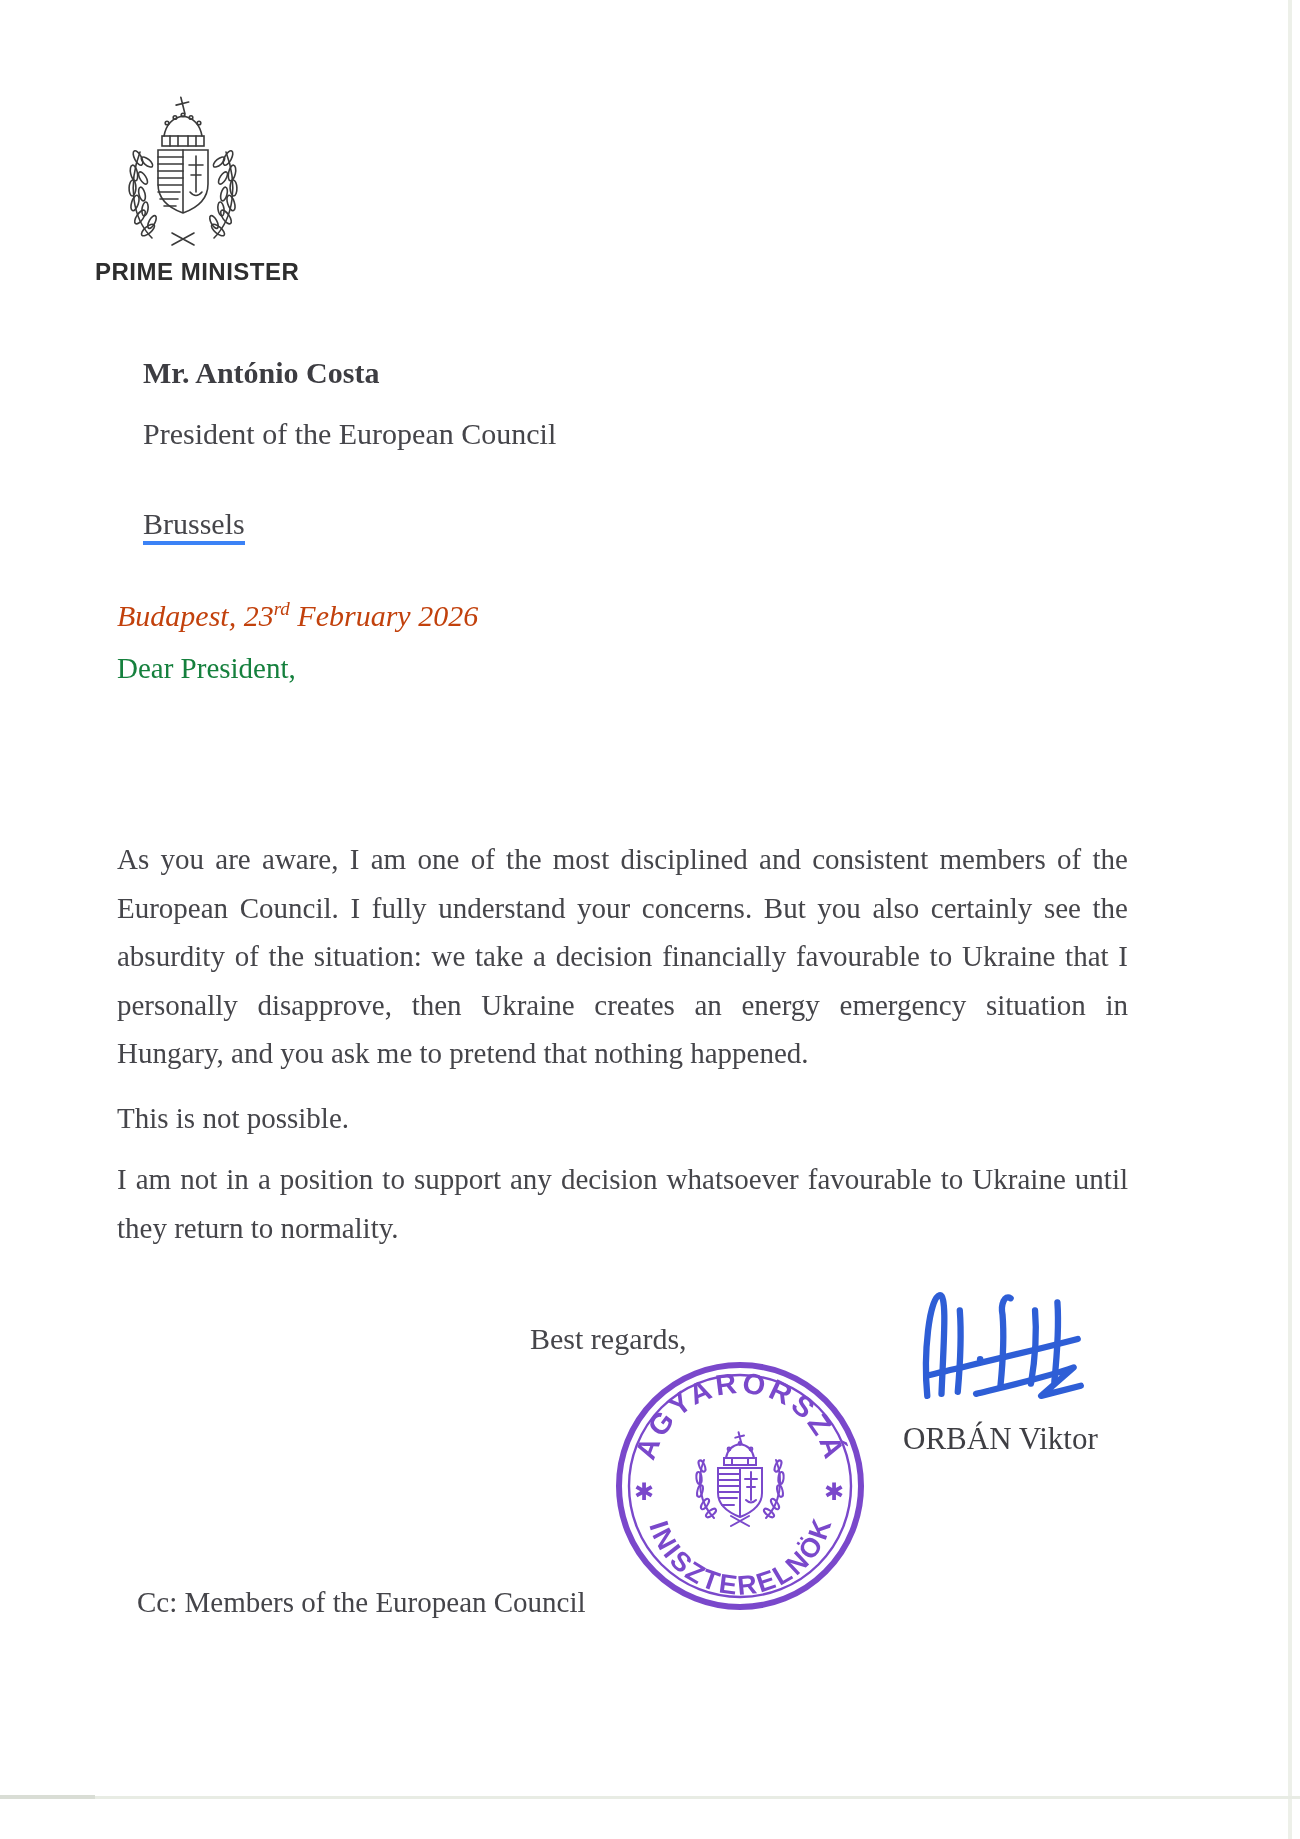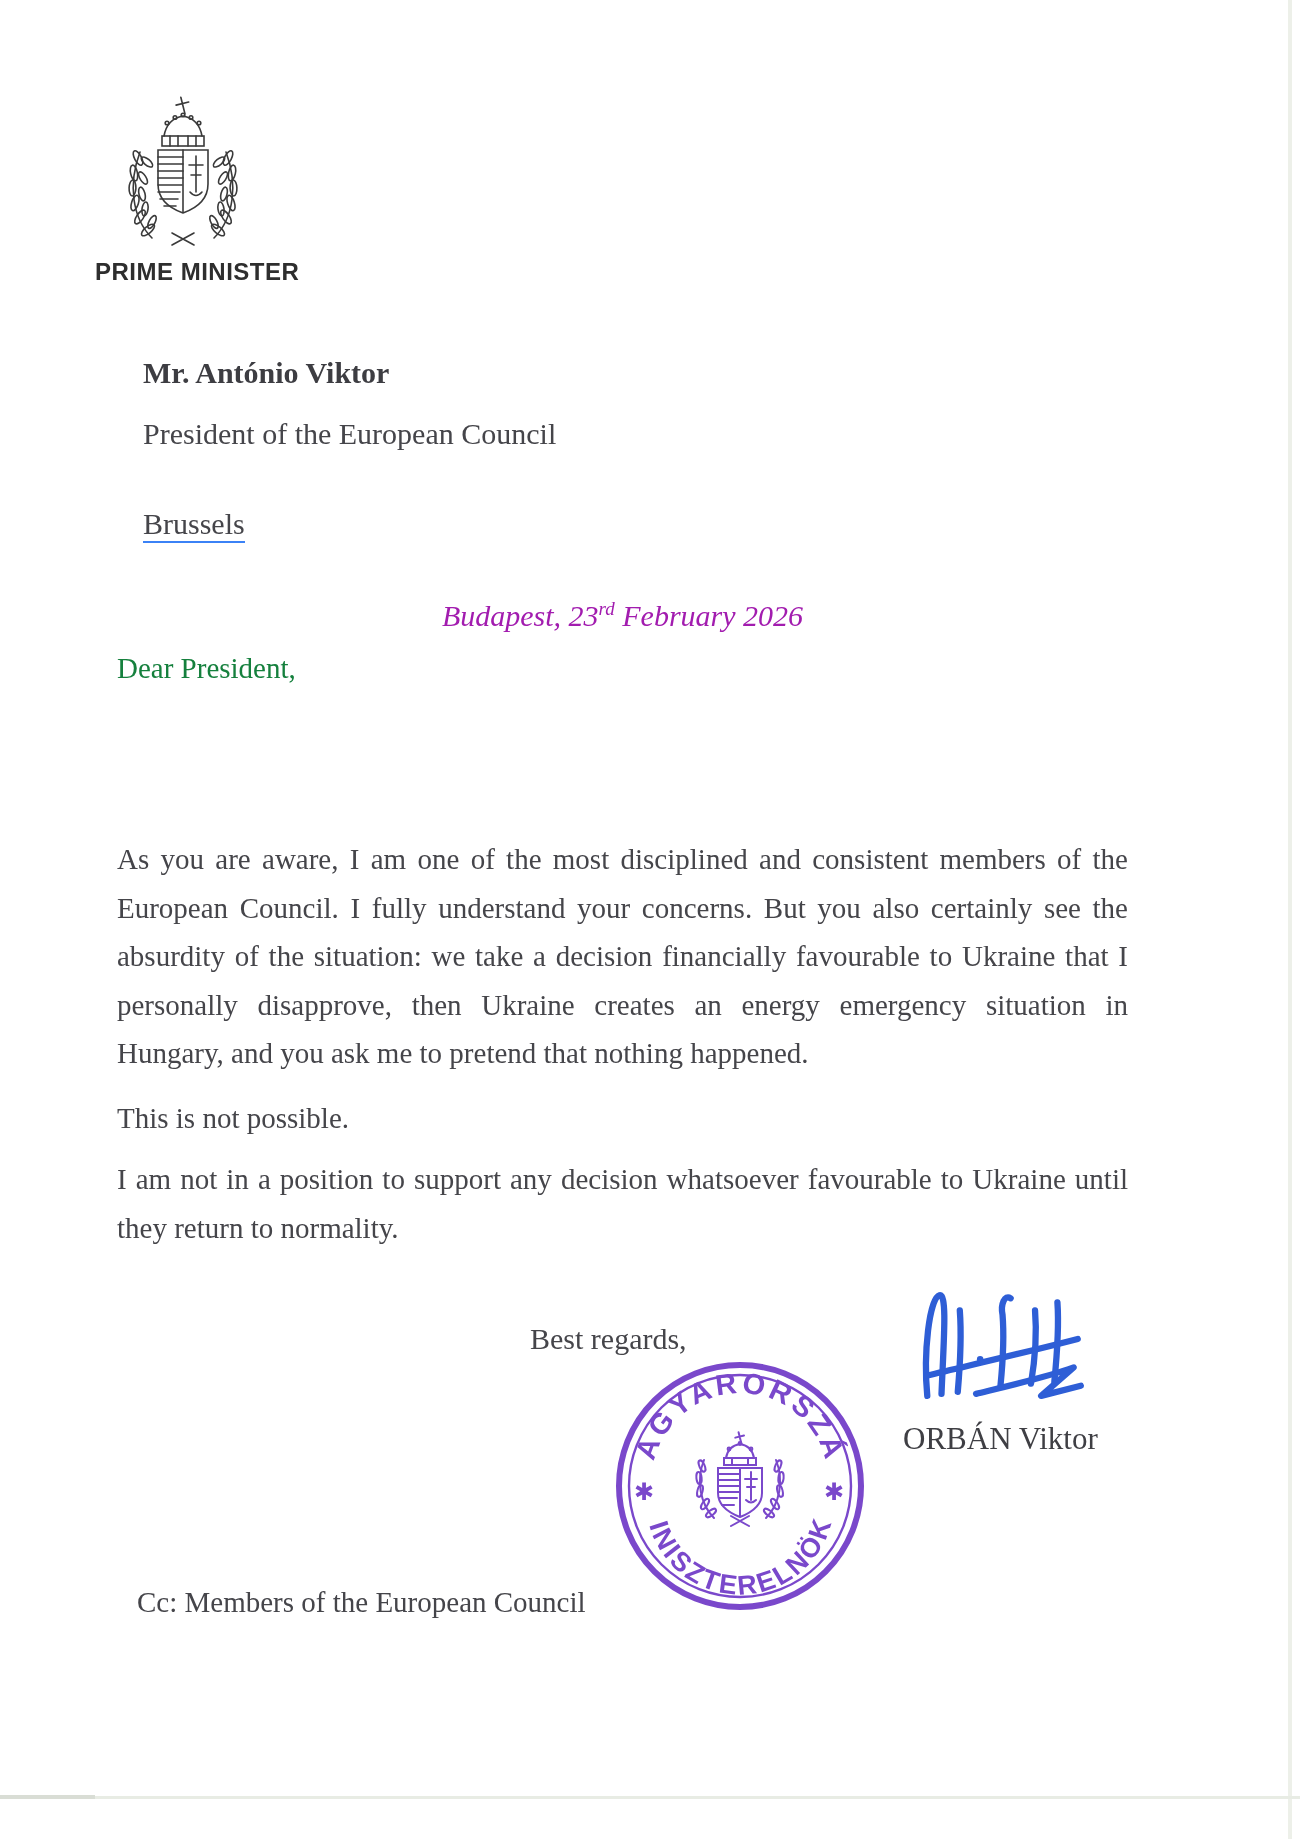--- a/index.html
+++ b/index.html
@@ -10,22 +10,22 @@
   .abs{position:absolute;}
   .crest{left:122px;top:94px;width:122px;height:156px;}
   .pm-label{
     left:95px;top:258px;
     font-family:Liberation Sans, sans-serif;font-weight:700;
     font-size:24px;letter-spacing:0.5px;color:#2e2e2e;
   }
   .recipient-name{left:143px;top:356px;font-size:30px;font-weight:700;color:#3d3d42;}
   .recipient-role{left:143px;top:417px;font-size:30px;color:#45454a;}
   .recipient-city{left:143px;top:507px;font-size:30px;color:#45454a;}
-  .recipient-city span{border-bottom:2px solid #3b82f6;padding-bottom:1px;}
-  .dateline{left:117px;top:599px;width:1011px;text-align:center;font-size:30px;font-style:italic;color:#a21caf;}
+  .recipient-city span{border-bottom:4px solid #3b82f6;padding-bottom:1px;}
+  .dateline{left:117px;top:599px;width:1011px;text-align:left;font-size:30px;font-style:italic;color:#c2410c;}
   .dateline sup{font-size:19px;vertical-align:super;line-height:0;}
   .salutation{left:117px;top:652px;font-size:29px;color:#15803d;}
   .para{left:117px;width:1011px;font-size:29px;line-height:48.5px;text-align:justify;color:#45454a;}
   .p1{top:727px;}
   .p2{top:835px;}
   .p3{top:1094px;text-align:left;}
   .p4{top:1155px;}
   .valediction{left:530px;top:1322px;font-size:30px;color:#45454a;}
   .signature{left:912px;top:1282px;width:180px;height:122px;}
   .signatory{left:903px;top:1421px;width:200px;font-size:31px;color:#3f3f44;}
@@ -86,21 +86,21 @@
     <ellipse cx="101" cy="84" rx="3" ry="7" transform="rotate(32 101 84)"></ellipse>
     <ellipse cx="102" cy="100" rx="3" ry="7" transform="rotate(14 102 100)"></ellipse>
     <ellipse cx="99" cy="115" rx="3" ry="7" transform="rotate(-8 99 115)"></ellipse>
     <ellipse cx="92" cy="128" rx="3" ry="7" transform="rotate(-28 92 128)"></ellipse>
 
     <path d="M50,151 L72,139 M72,151 L50,139"></path>
   </svg>
 
   <div class="abs pm-label">PRIME MINISTER</div>
 
-  <div class="abs recipient-name">Mr. António Viktor</div>
+  <div class="abs recipient-name">Mr. António Costa</div>
   <div class="abs recipient-role">President of the European Council</div>
   <div class="abs recipient-city"><span>Brussels</span></div>
 
   <div class="abs dateline"><span>Budapest, 23</span><sup>rd</sup><span> February 2026</span></div>
 
   <div class="abs salutation">Dear President,</div>
 
   <div class="abs para p2">As you are aware, I am one of the most disciplined and consistent members of the European Council. I fully understand your concerns. But you also certainly see the absurdity of the situation: we take a decision financially favourable to Ukraine that I personally disapprove, then Ukraine creates an energy emergency situation in Hungary, and you ask me to pretend that nothing happened.</div>
   <div class="abs para p4">I am not in a position to support any decision whatsoever favourable to Ukraine until they return to normality.</div>
   <div class="abs para p3">This is not possible.</div>

